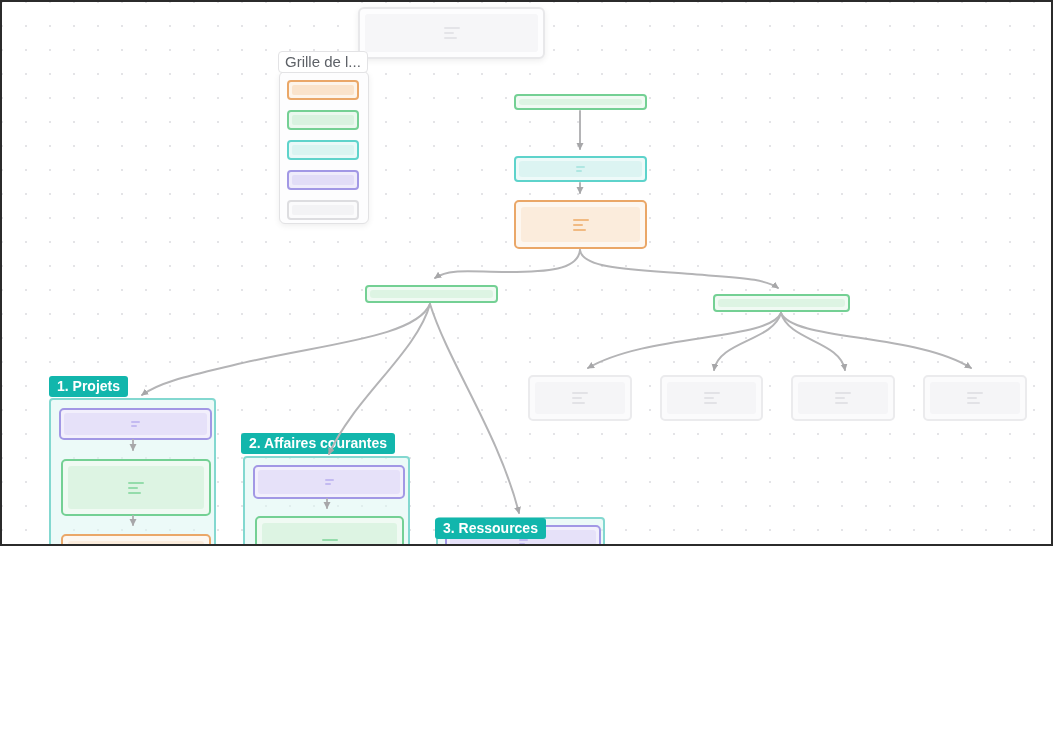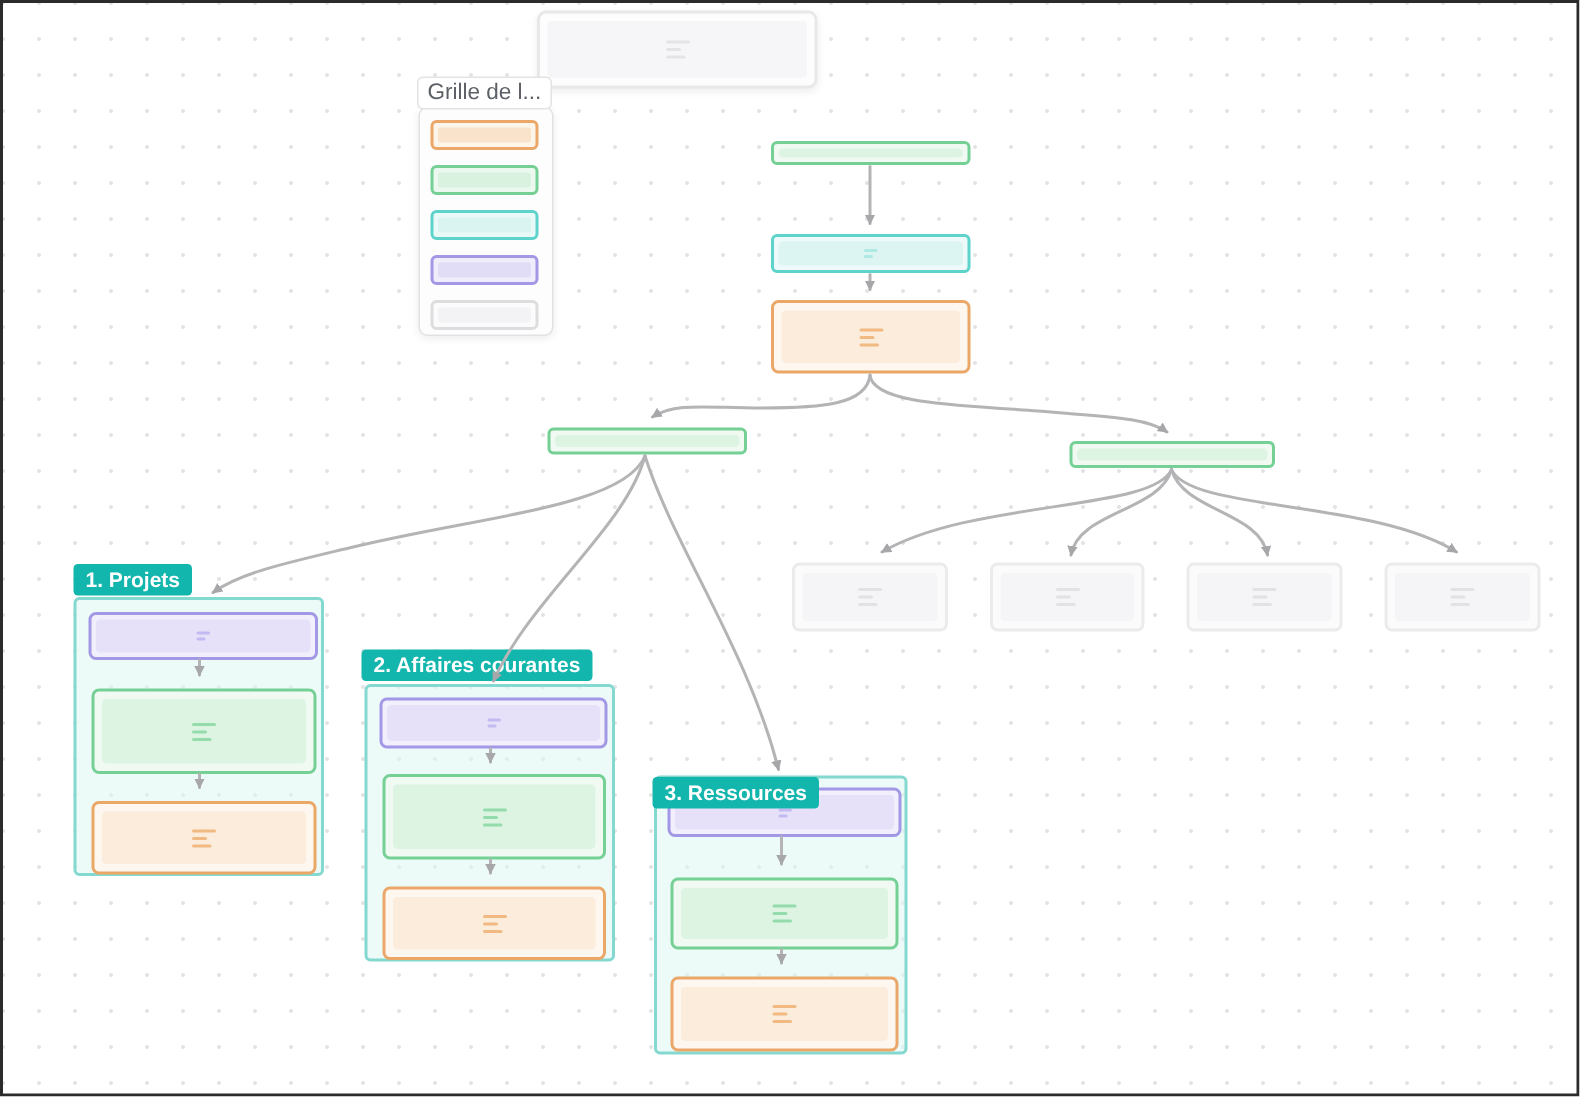--- a/index.html
+++ b/index.html
@@ -1,18 +1,18 @@
 <!DOCTYPE html>
 <html><head>
 <meta charset="utf-8">
 <style>
   html,body{margin:0;padding:0;background:#ffffff;}
   .canvas{
     position:relative;
-    width:1053px;height:731px;
+    width:1053px;height:546px;
     box-sizing:border-box;
     border:2px solid #2b2b2b;
     background-color:#ffffff;
     background-image:radial-gradient(circle, #e4e4e7 1.1px, transparent 1.5px);
     background-size:24px 24px;
     background-position:12px 12px;
     overflow:hidden;
     font-family:"Liberation Sans", sans-serif;
   }
   

